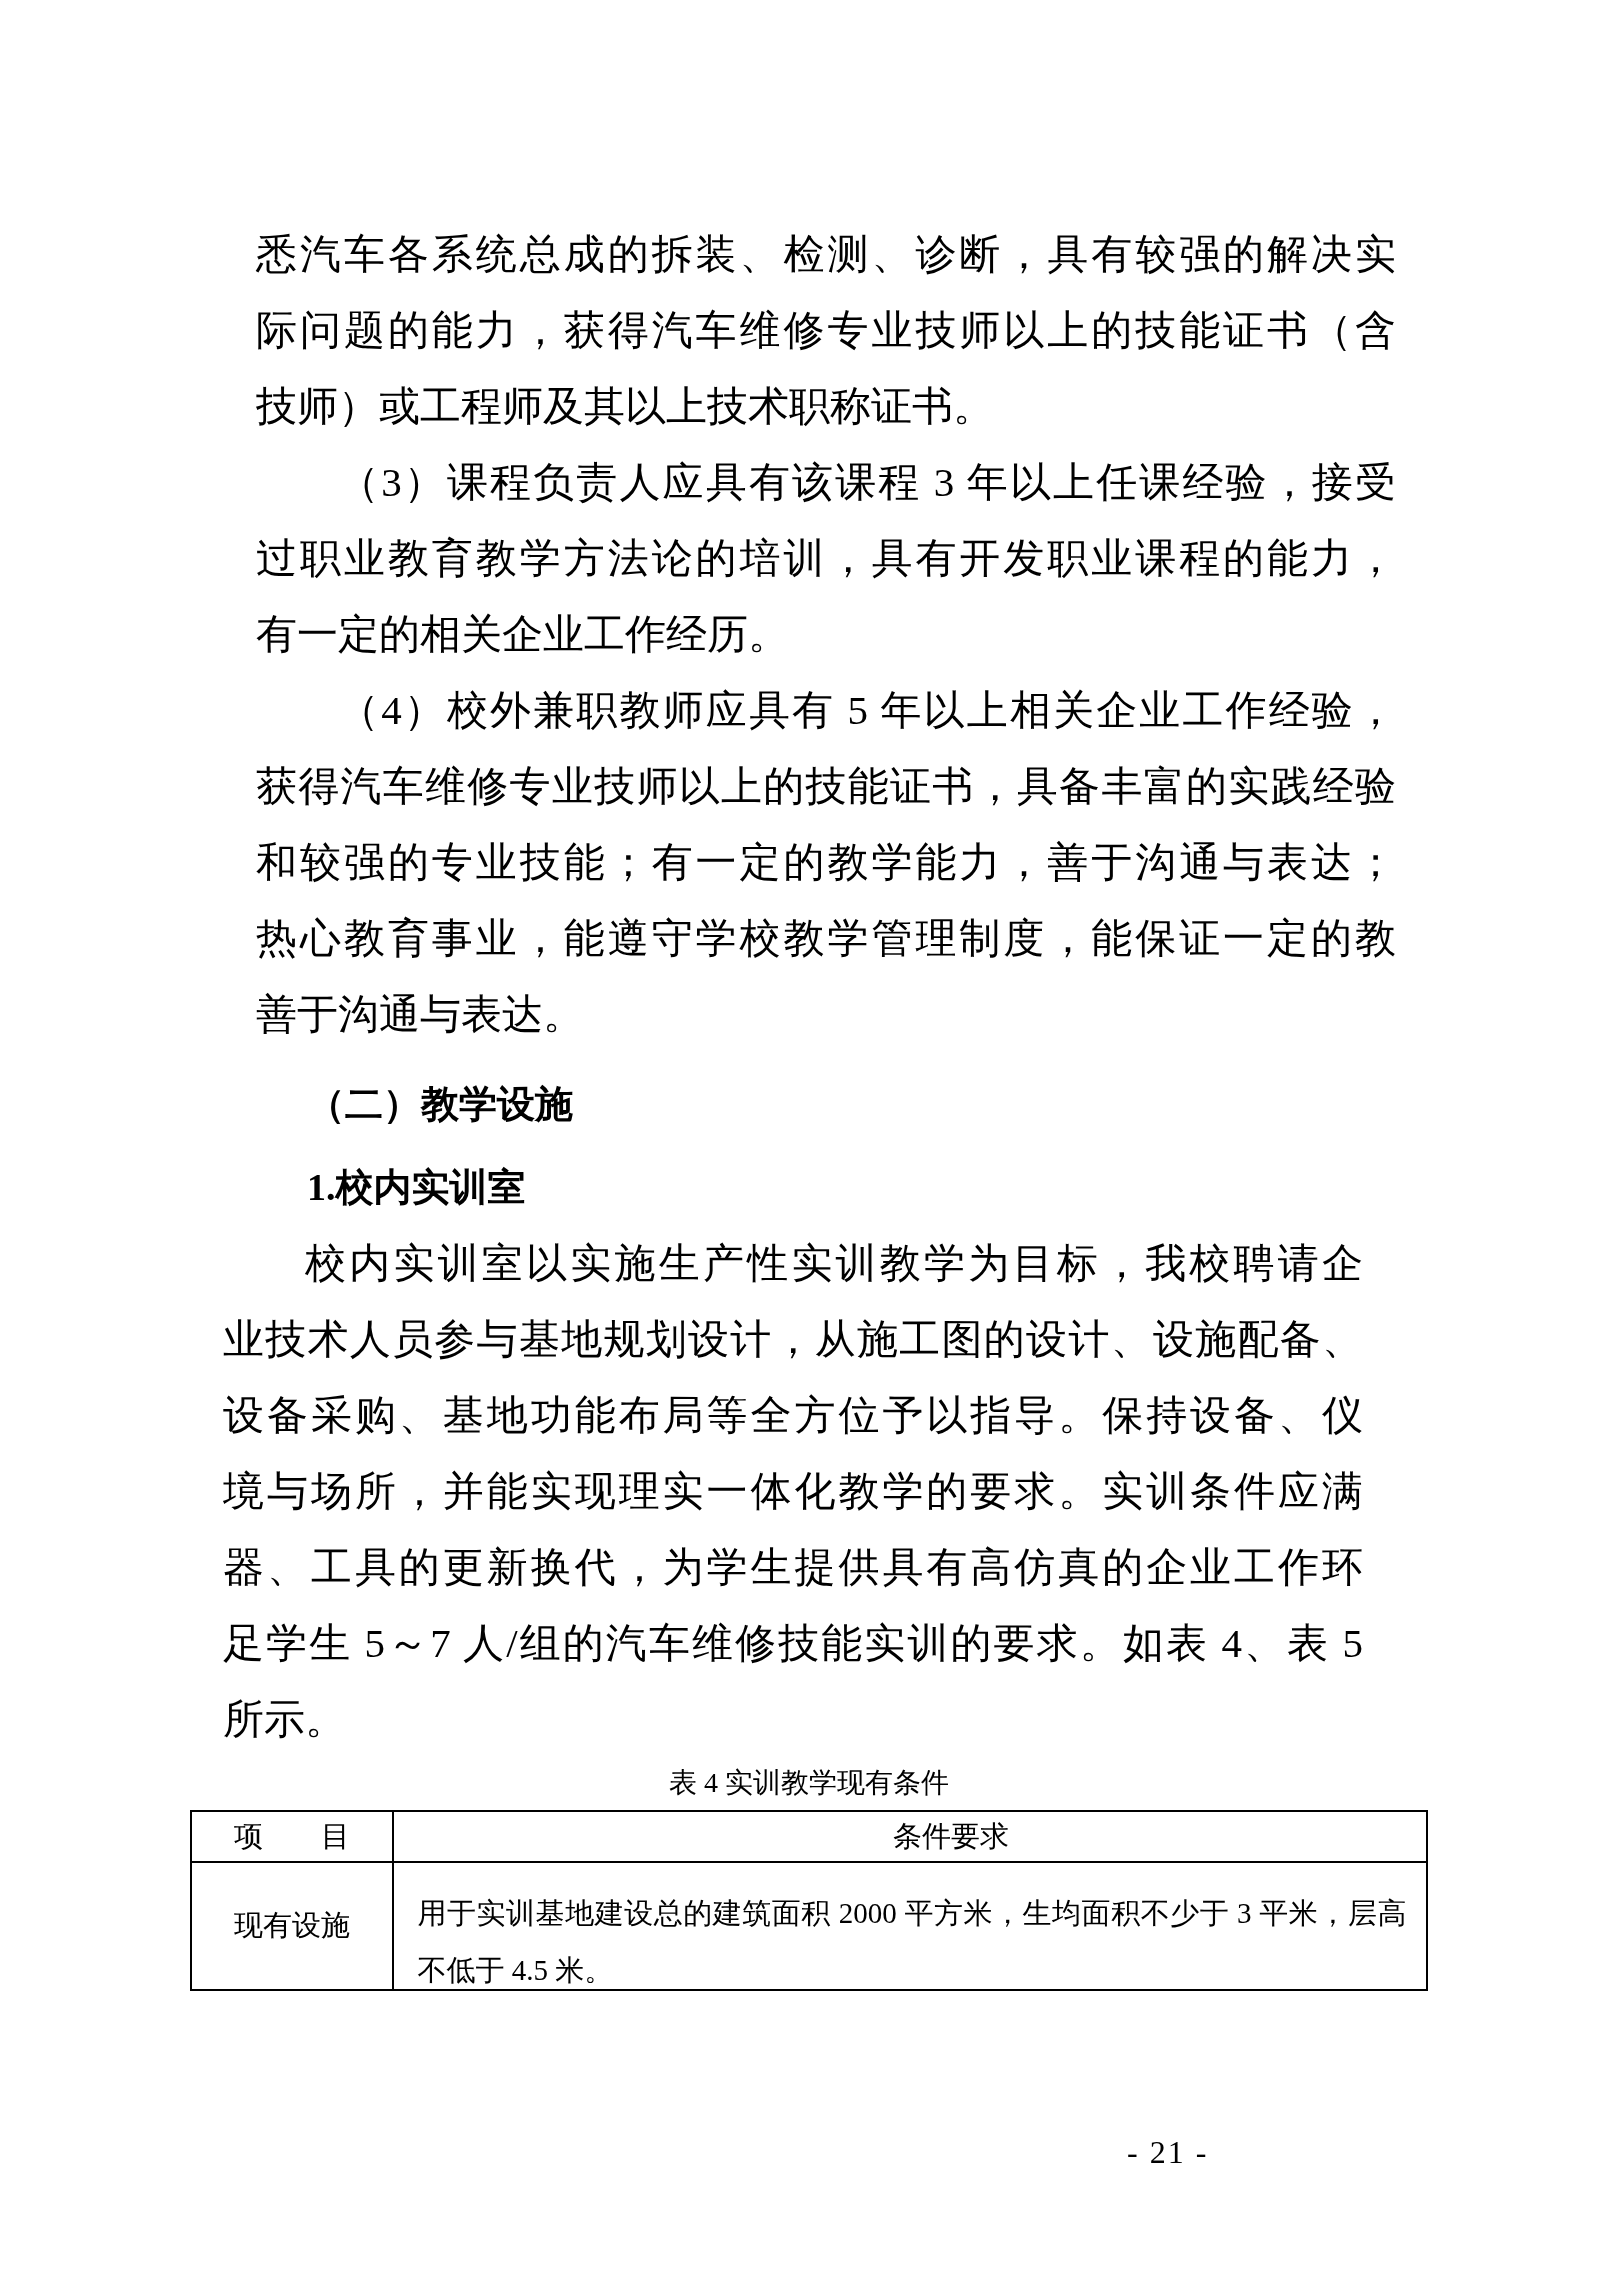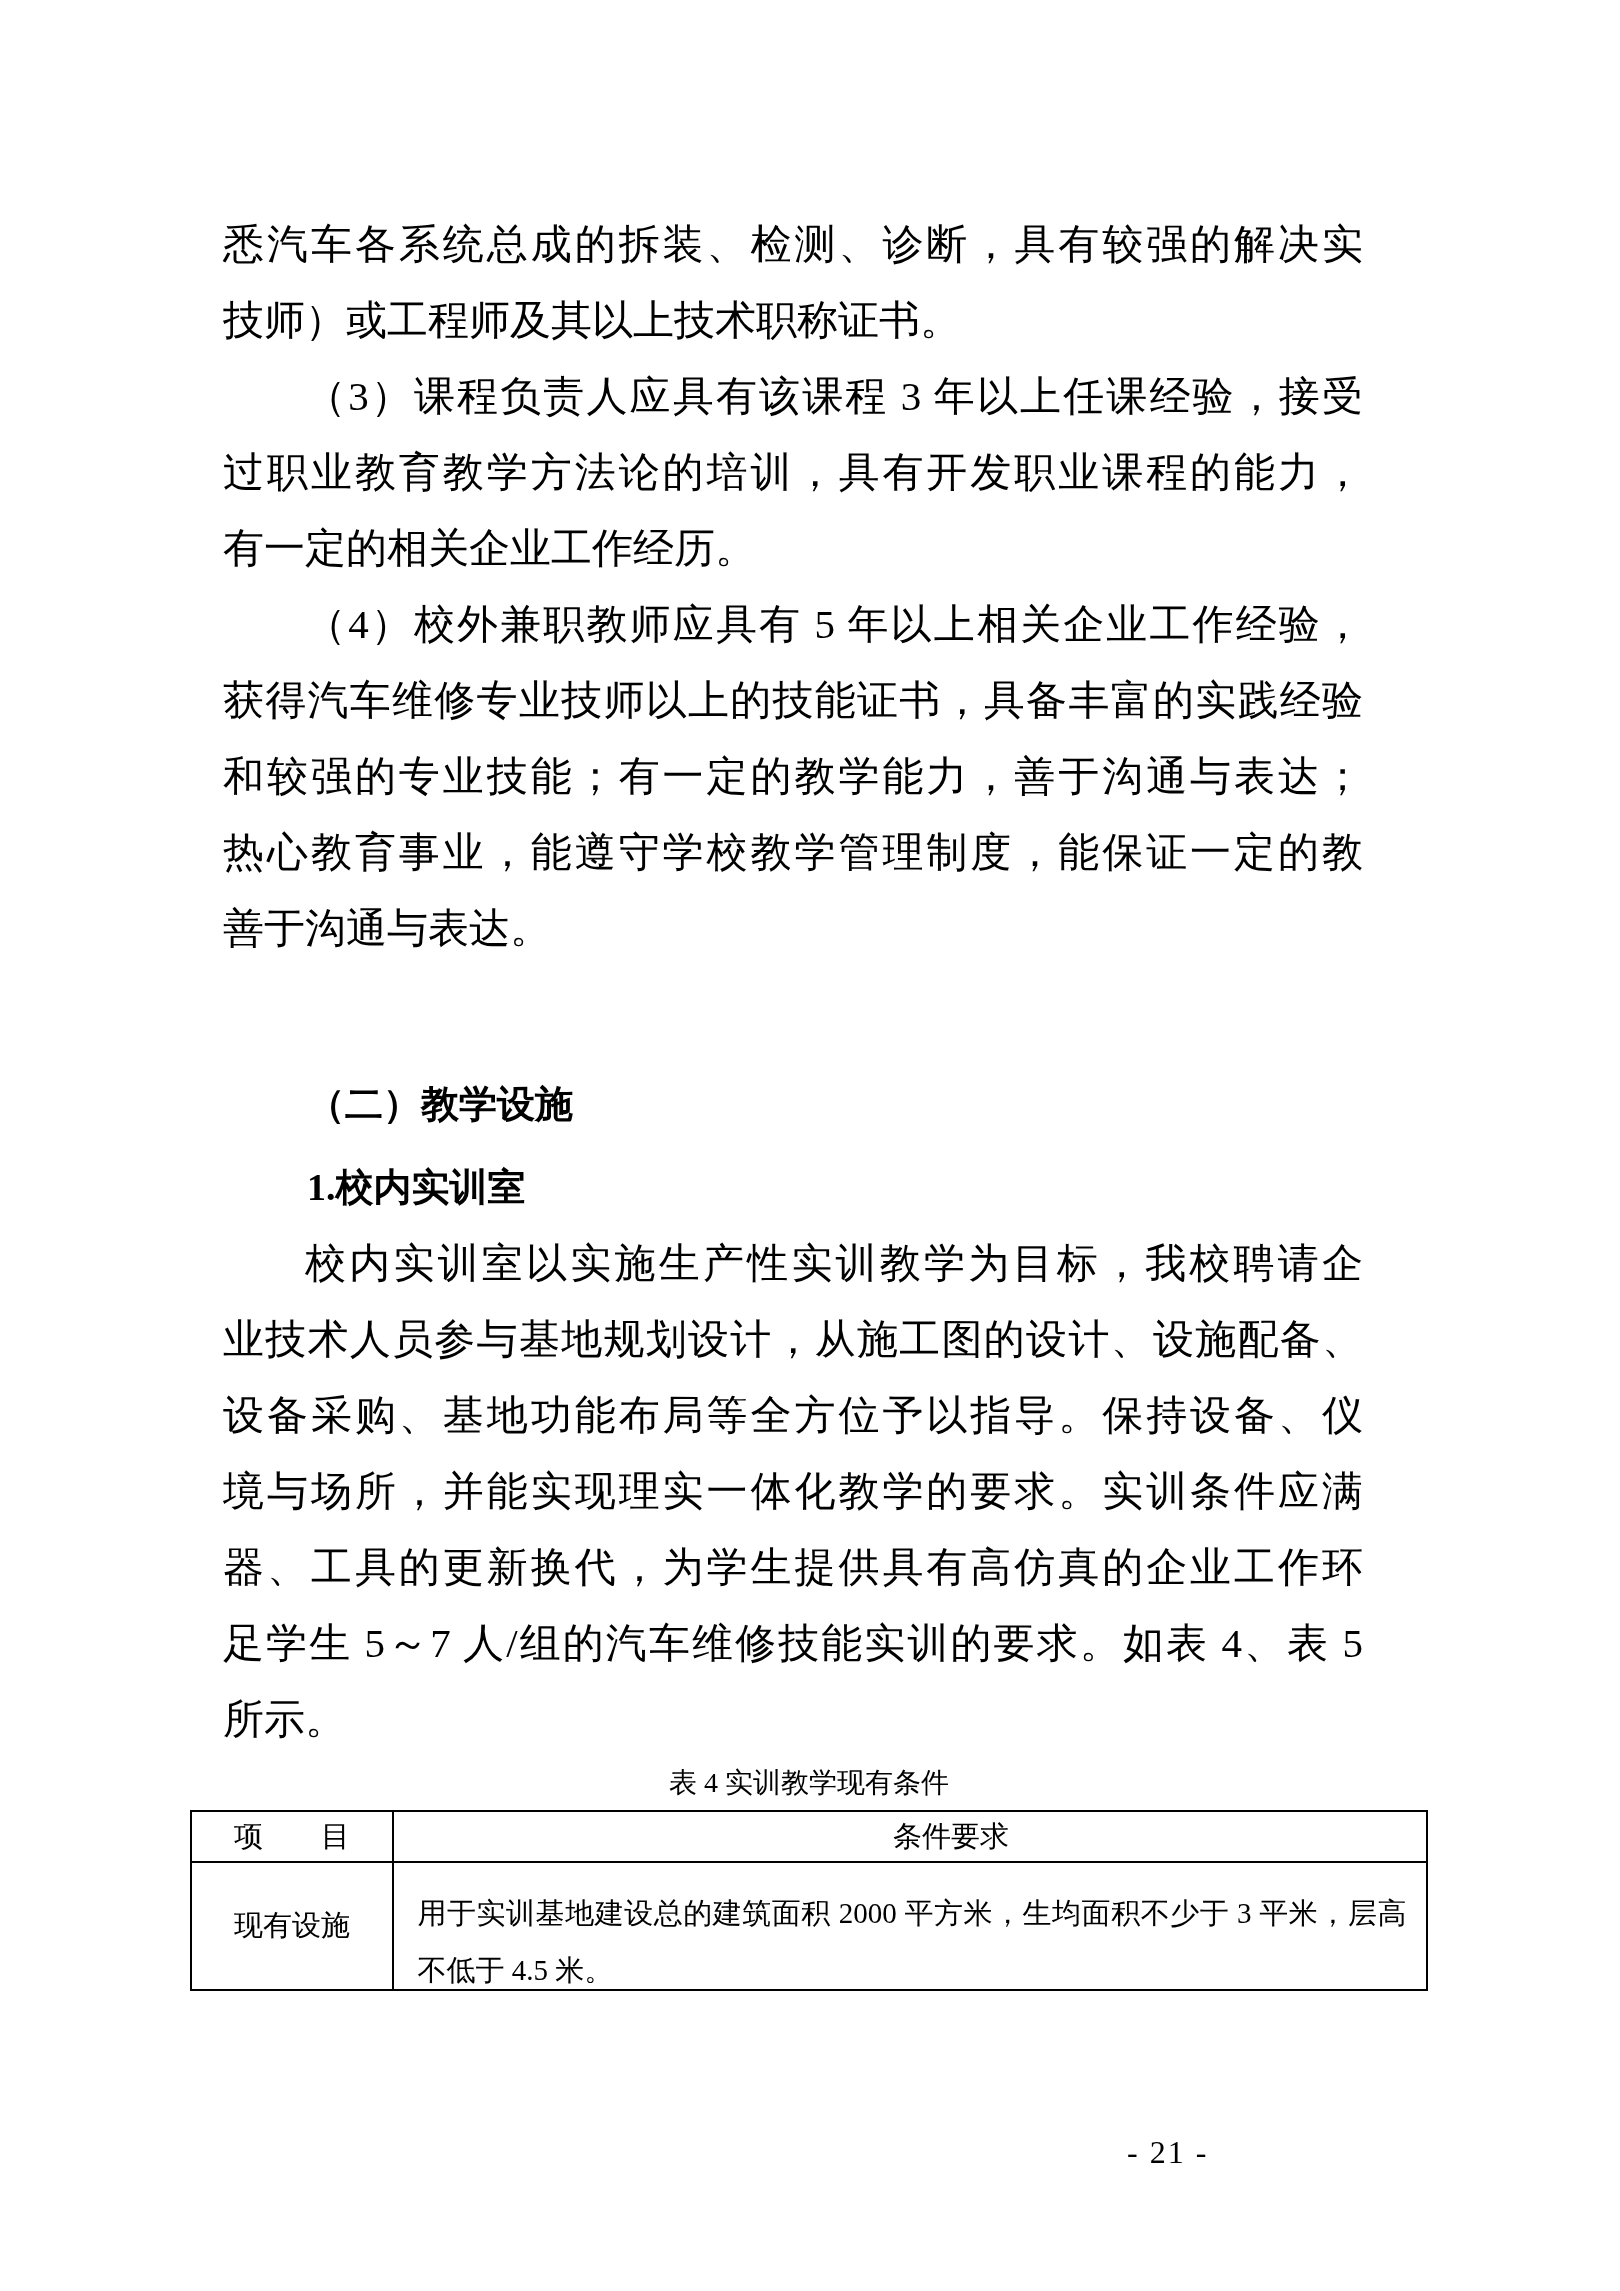--- a/index.html
+++ b/index.html
@@ -70,22 +70,23 @@
     height:39px; line-height:39px;
     font-size:32px; 
     letter-spacing:2px;
   }
 </style>
 </head>
 <body>
 
 <div class="page">
 
-  <div class="abs textblock" style="top:206px;">
+  <div class="abs textblock" style="top:216px;margin-left:33px;">
     <div class="line">悉汽车各系统总成的拆装、检测、诊断，具有较强的解决实</div>
+    <div class="line">际问题的能力，获得汽车维修专业技师以上的技能证书（含</div>
     <div class="line end">技师）或工程师及其以上技术职称证书。</div>
     <div class="line first">（3）课程负责人应具有该课程 3 年以上任课经验，接受</div>
     <div class="line">过职业教育教学方法论的培训，具有开发职业课程的能力，</div>
     <div class="line end">有一定的相关企业工作经历。</div>
     <div class="line first">（4）校外兼职教师应具有 5 年以上相关企业工作经验，</div>
     <div class="line">获得汽车维修专业技师以上的技能证书，具备丰富的实践经验</div>
     <div class="line">和较强的专业技能；有一定的教学能力，善于沟通与表达；</div>
     <div class="line">热心教育事业，能遵守学校教学管理制度，能保证一定的教</div>
     <div class="line end">善于沟通与表达。</div>
   </div>

